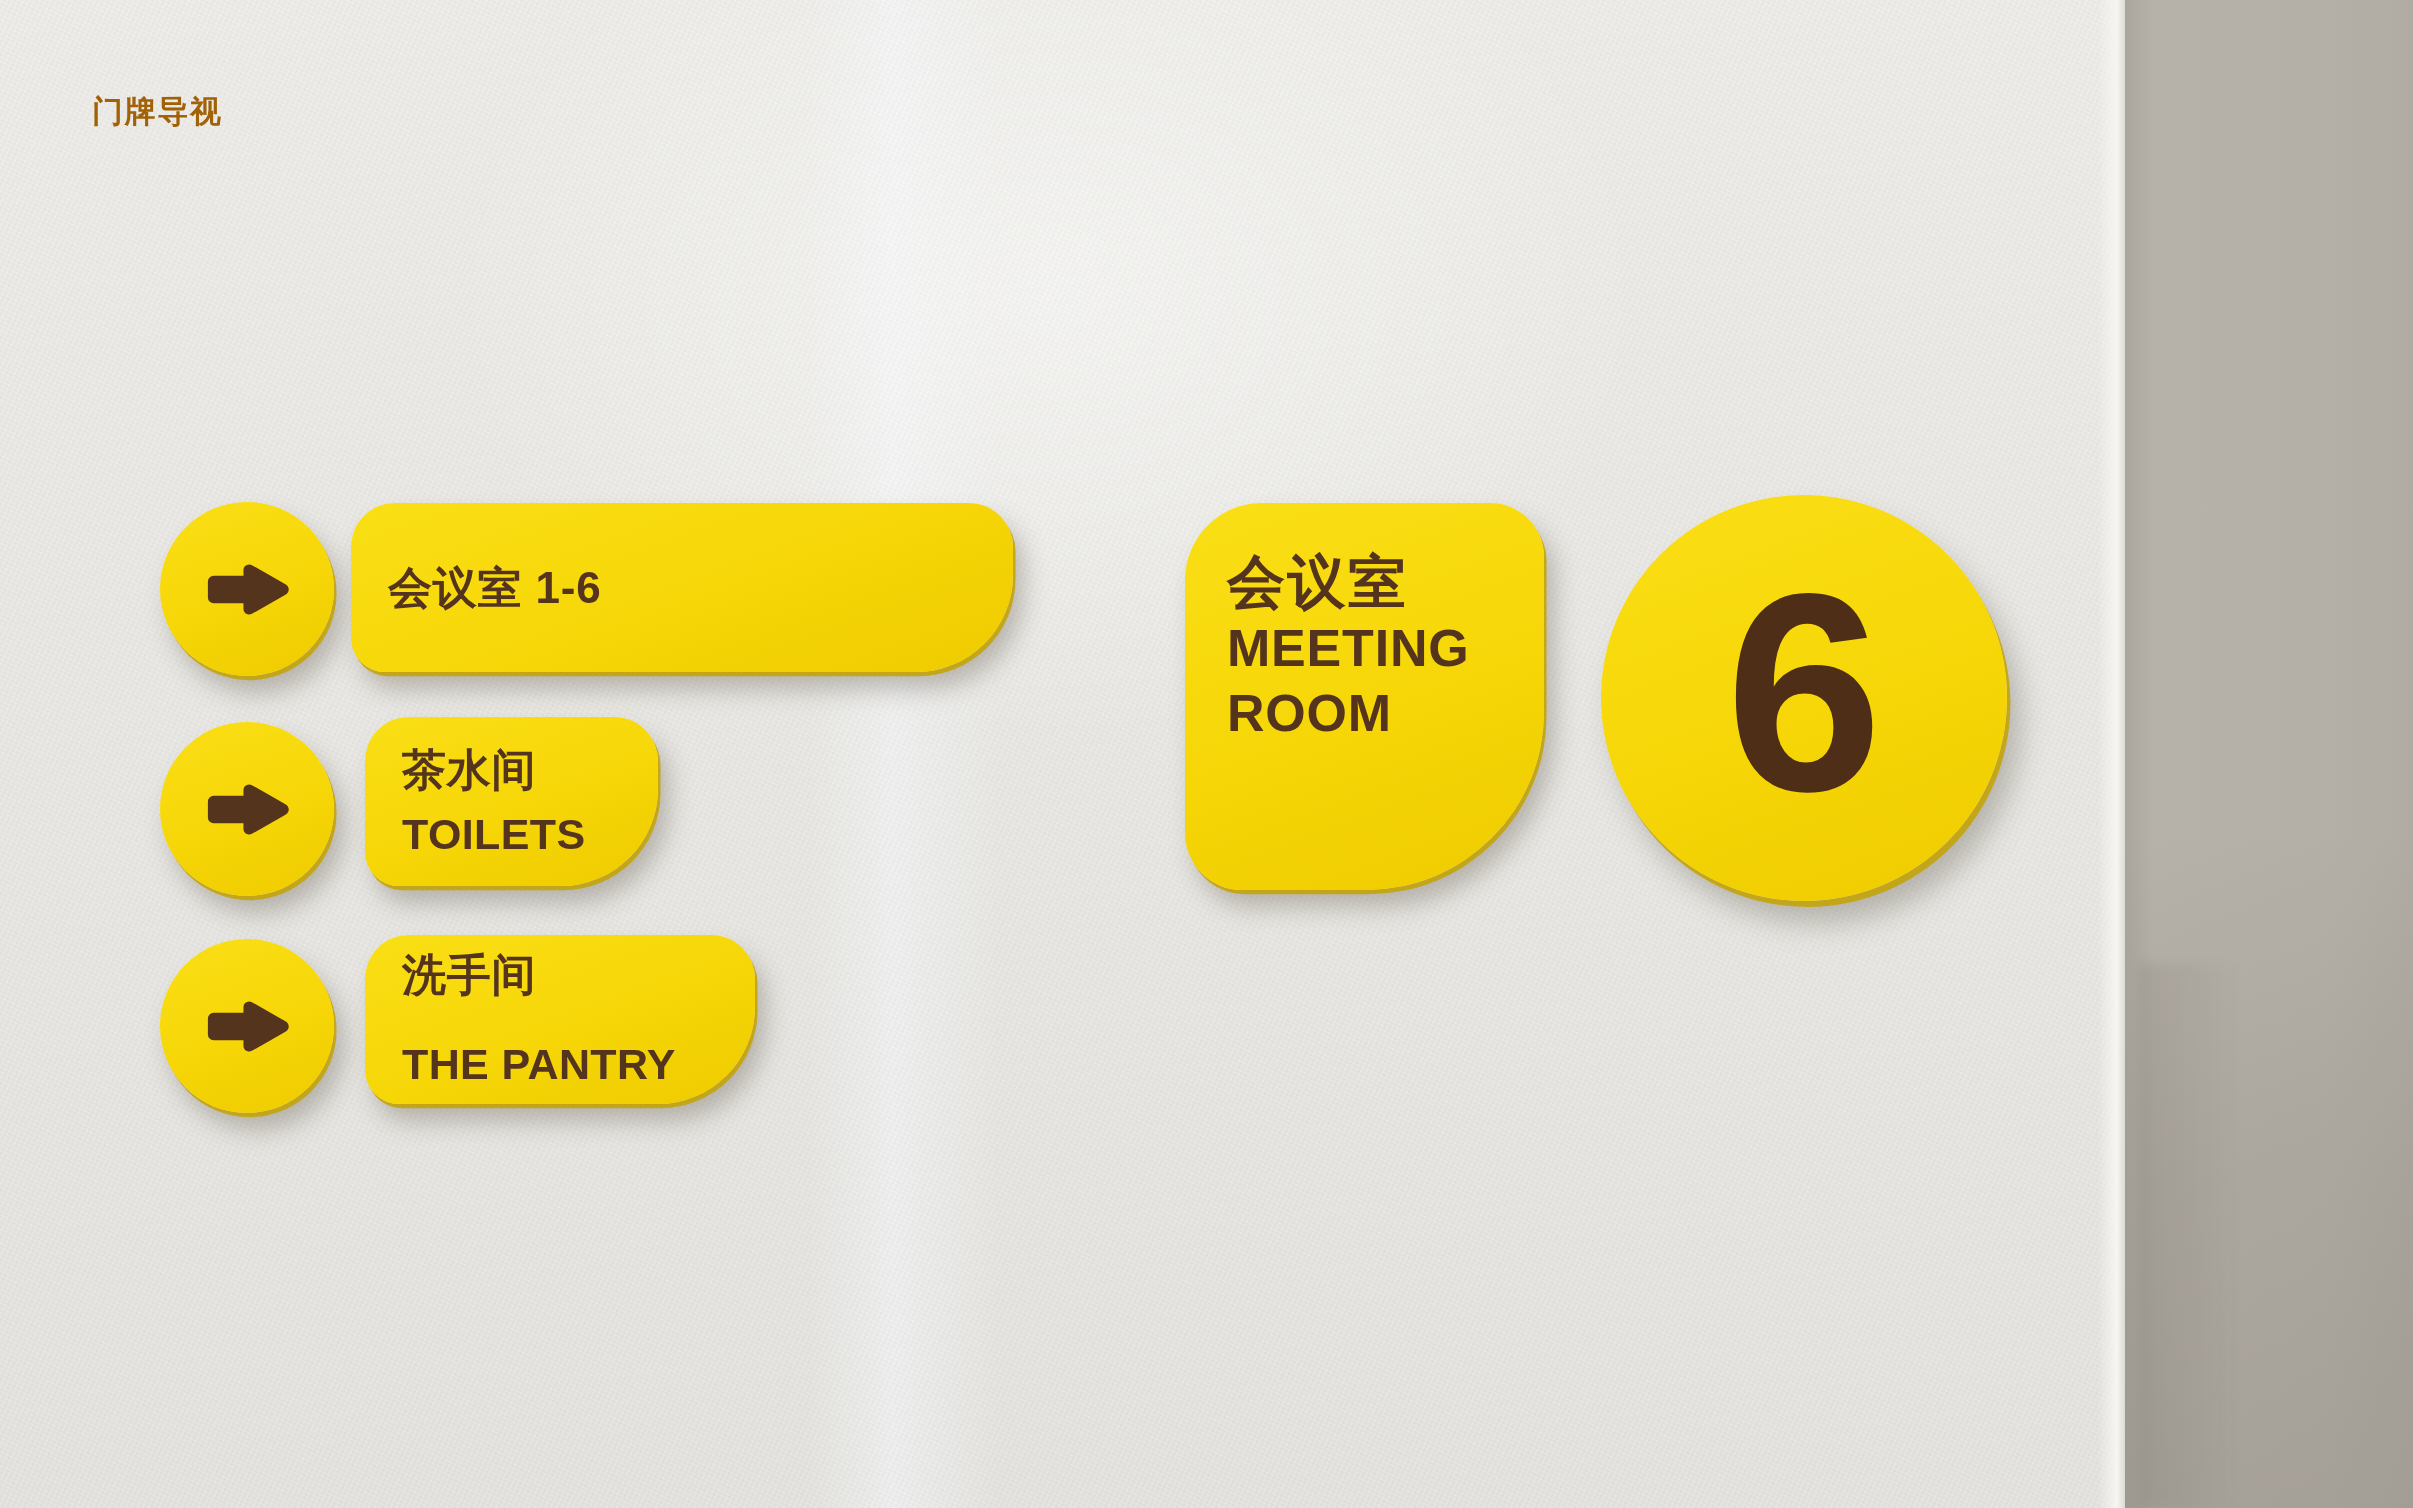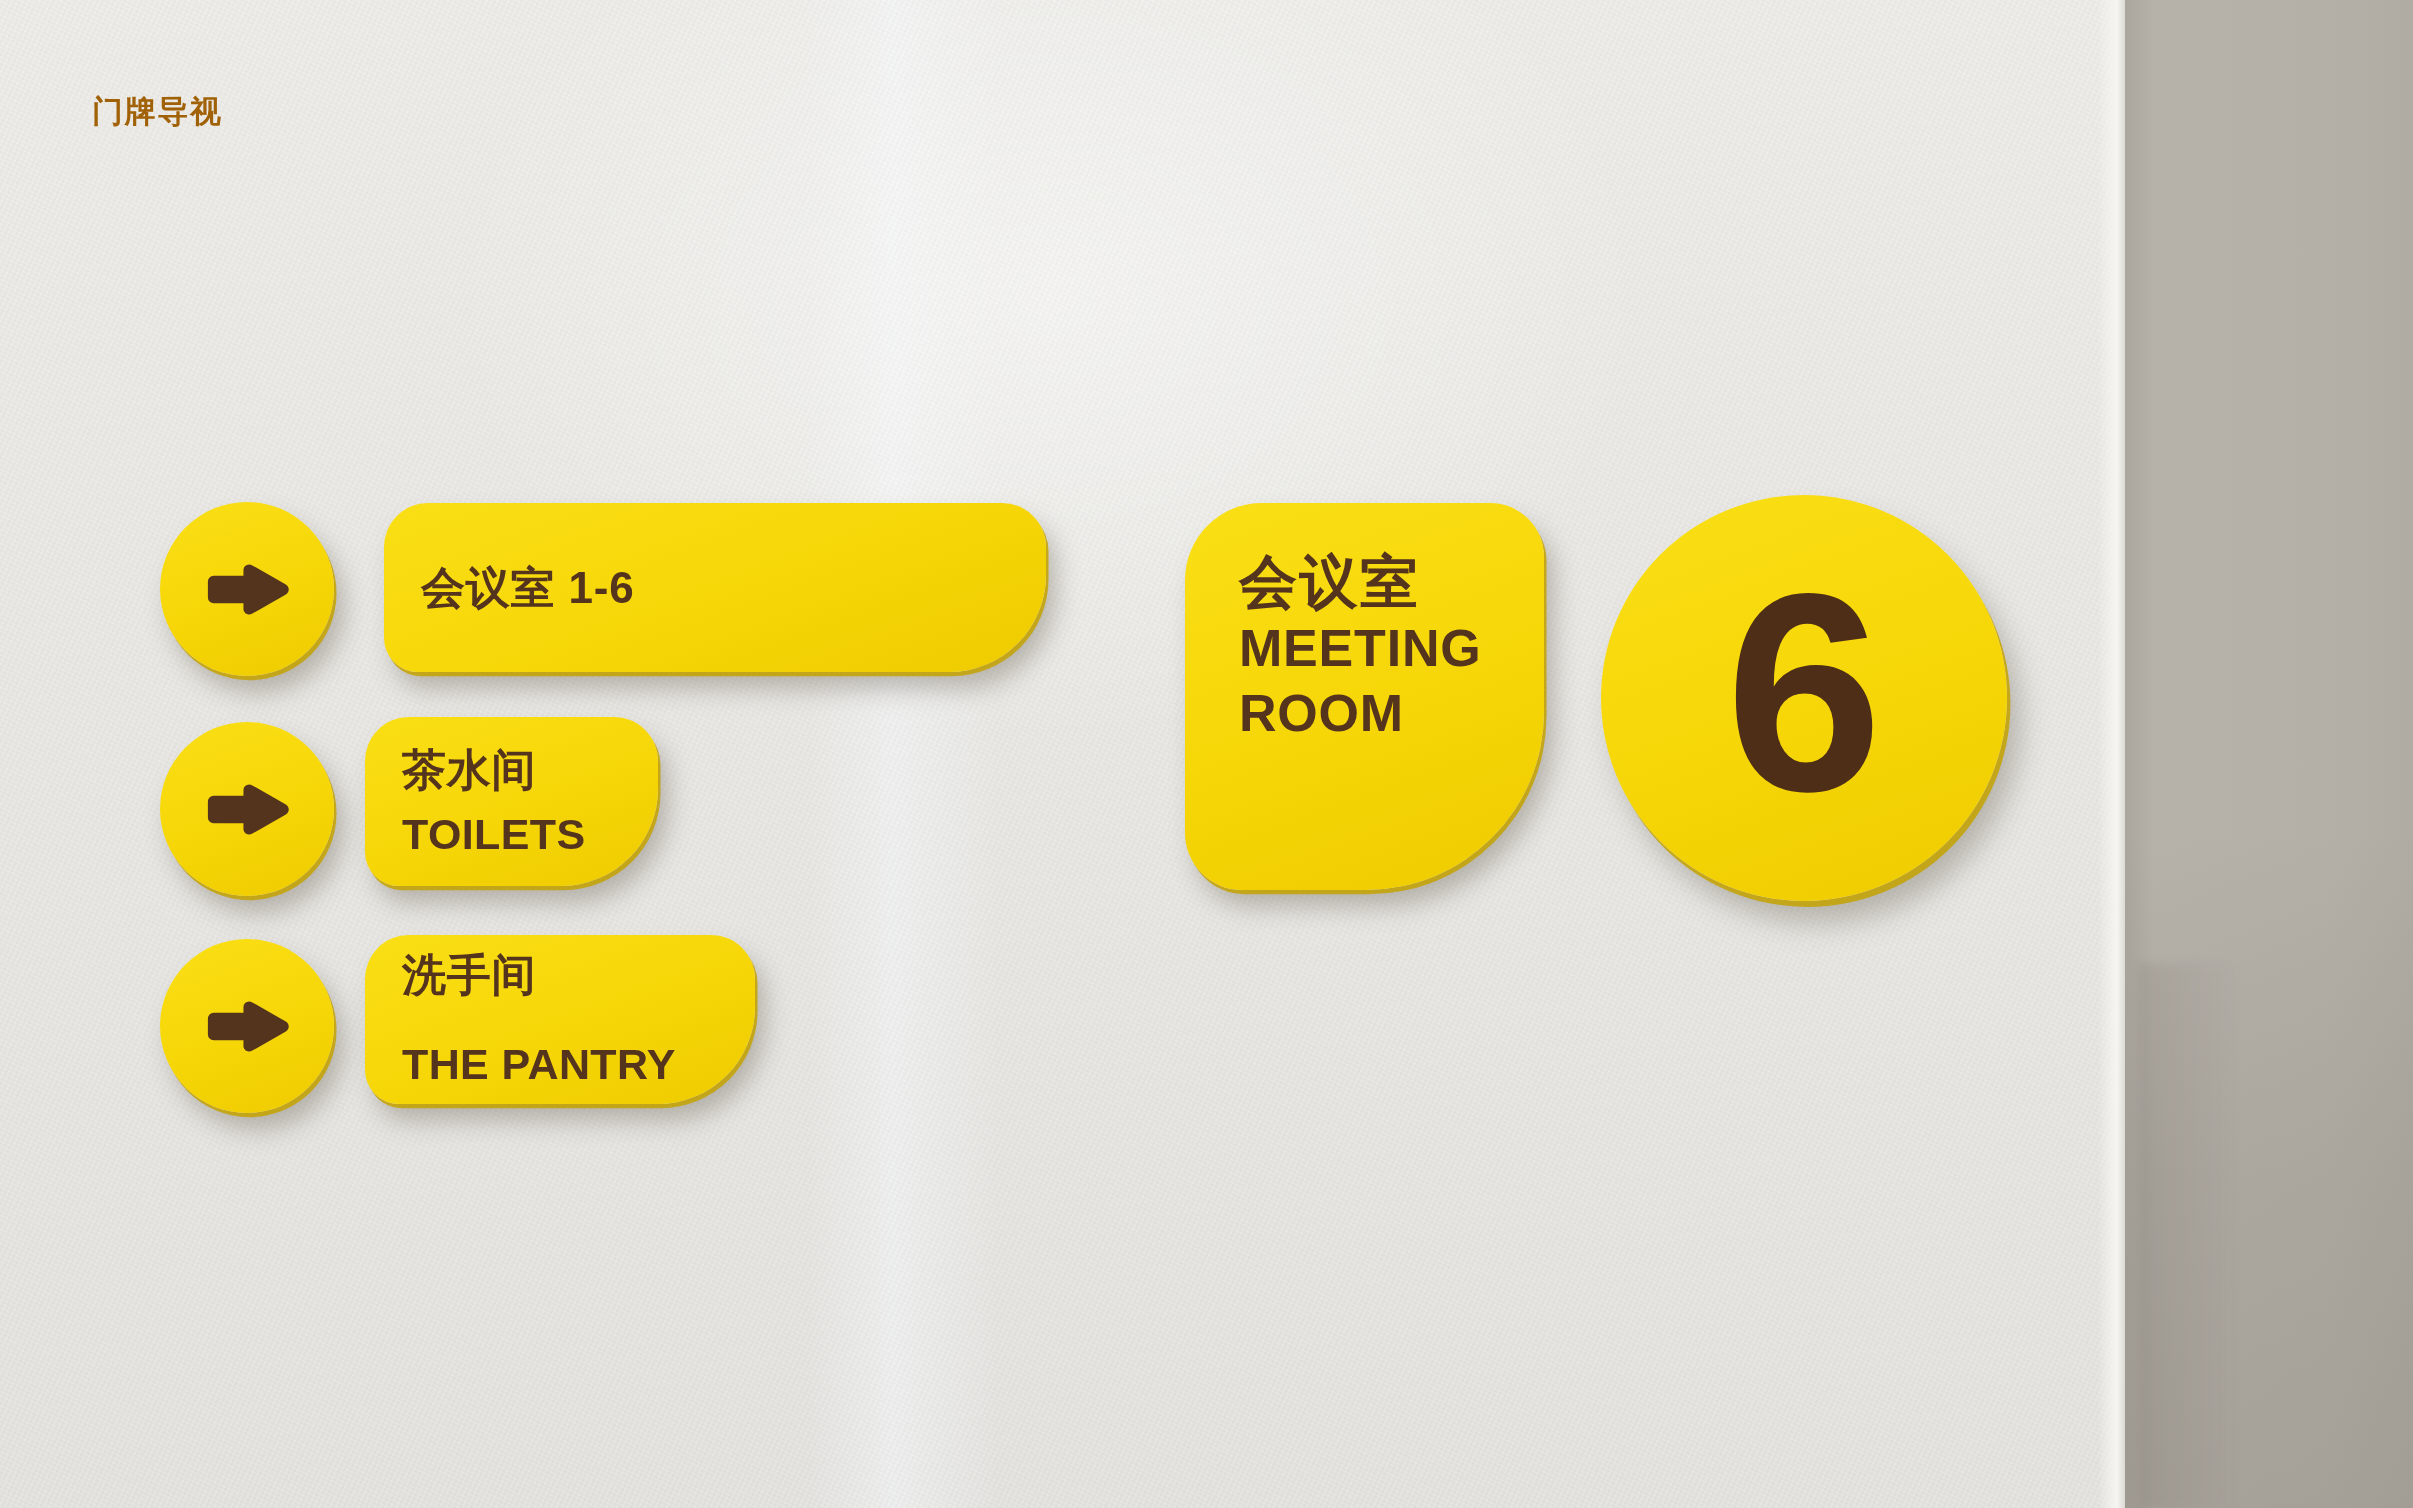--- a/index.html
+++ b/index.html
@@ -63,30 +63,30 @@
     border-radius:44px 44px 97px 34px;
   }
   .zh-line{font-size:44px;font-weight:bold;color:#54341d;letter-spacing:0.8px;line-height:64px;white-space:nowrap;}
   .en-line{font-size:43px;font-weight:600;color:#54341d;letter-spacing:0.4px;line-height:64px;white-space:nowrap;}
   .arrow-icon{width:97px;height:69px;display:block;}
 
   
   .badge-1{left:160px;top:502px;}
   .badge-2{left:160px;top:722px;}
   .badge-3{left:160px;top:939px;}
-  .pill-1{left:384px;top:503px;width:662px;}
+  .pill-1{left:351px;top:503px;width:662px;}
   .pill-2{left:365px;top:717px;width:293px;}
   .pill-3{left:365px;top:935px;width:390px;gap:25px;}
 
   
   .room-sign{
     left:1185px;top:503px;width:359px;height:387px;
     border-radius:77px 54px 178px 57px;
     display:flex;flex-direction:column;justify-content:flex-start;
-    padding:44px 0 0 54px;box-sizing:border-box;
+    padding:44px 0 0 42px;box-sizing:border-box;
   }
   .room-sign .zh{font-size:58px;font-weight:bold;color:#54341d;letter-spacing:2.5px;line-height:69px;}
   .room-sign .en{font-size:52px;font-weight:600;color:#54341d;letter-spacing:0.8px;line-height:65px;}
 
   
   .number-sign{
     left:1601px;top:495px;width:406px;height:406px;border-radius:50%;
     display:flex;align-items:center;justify-content:center;
     box-shadow:
       3.4px 5.9px 0 rgba(196,162,0,.85),

